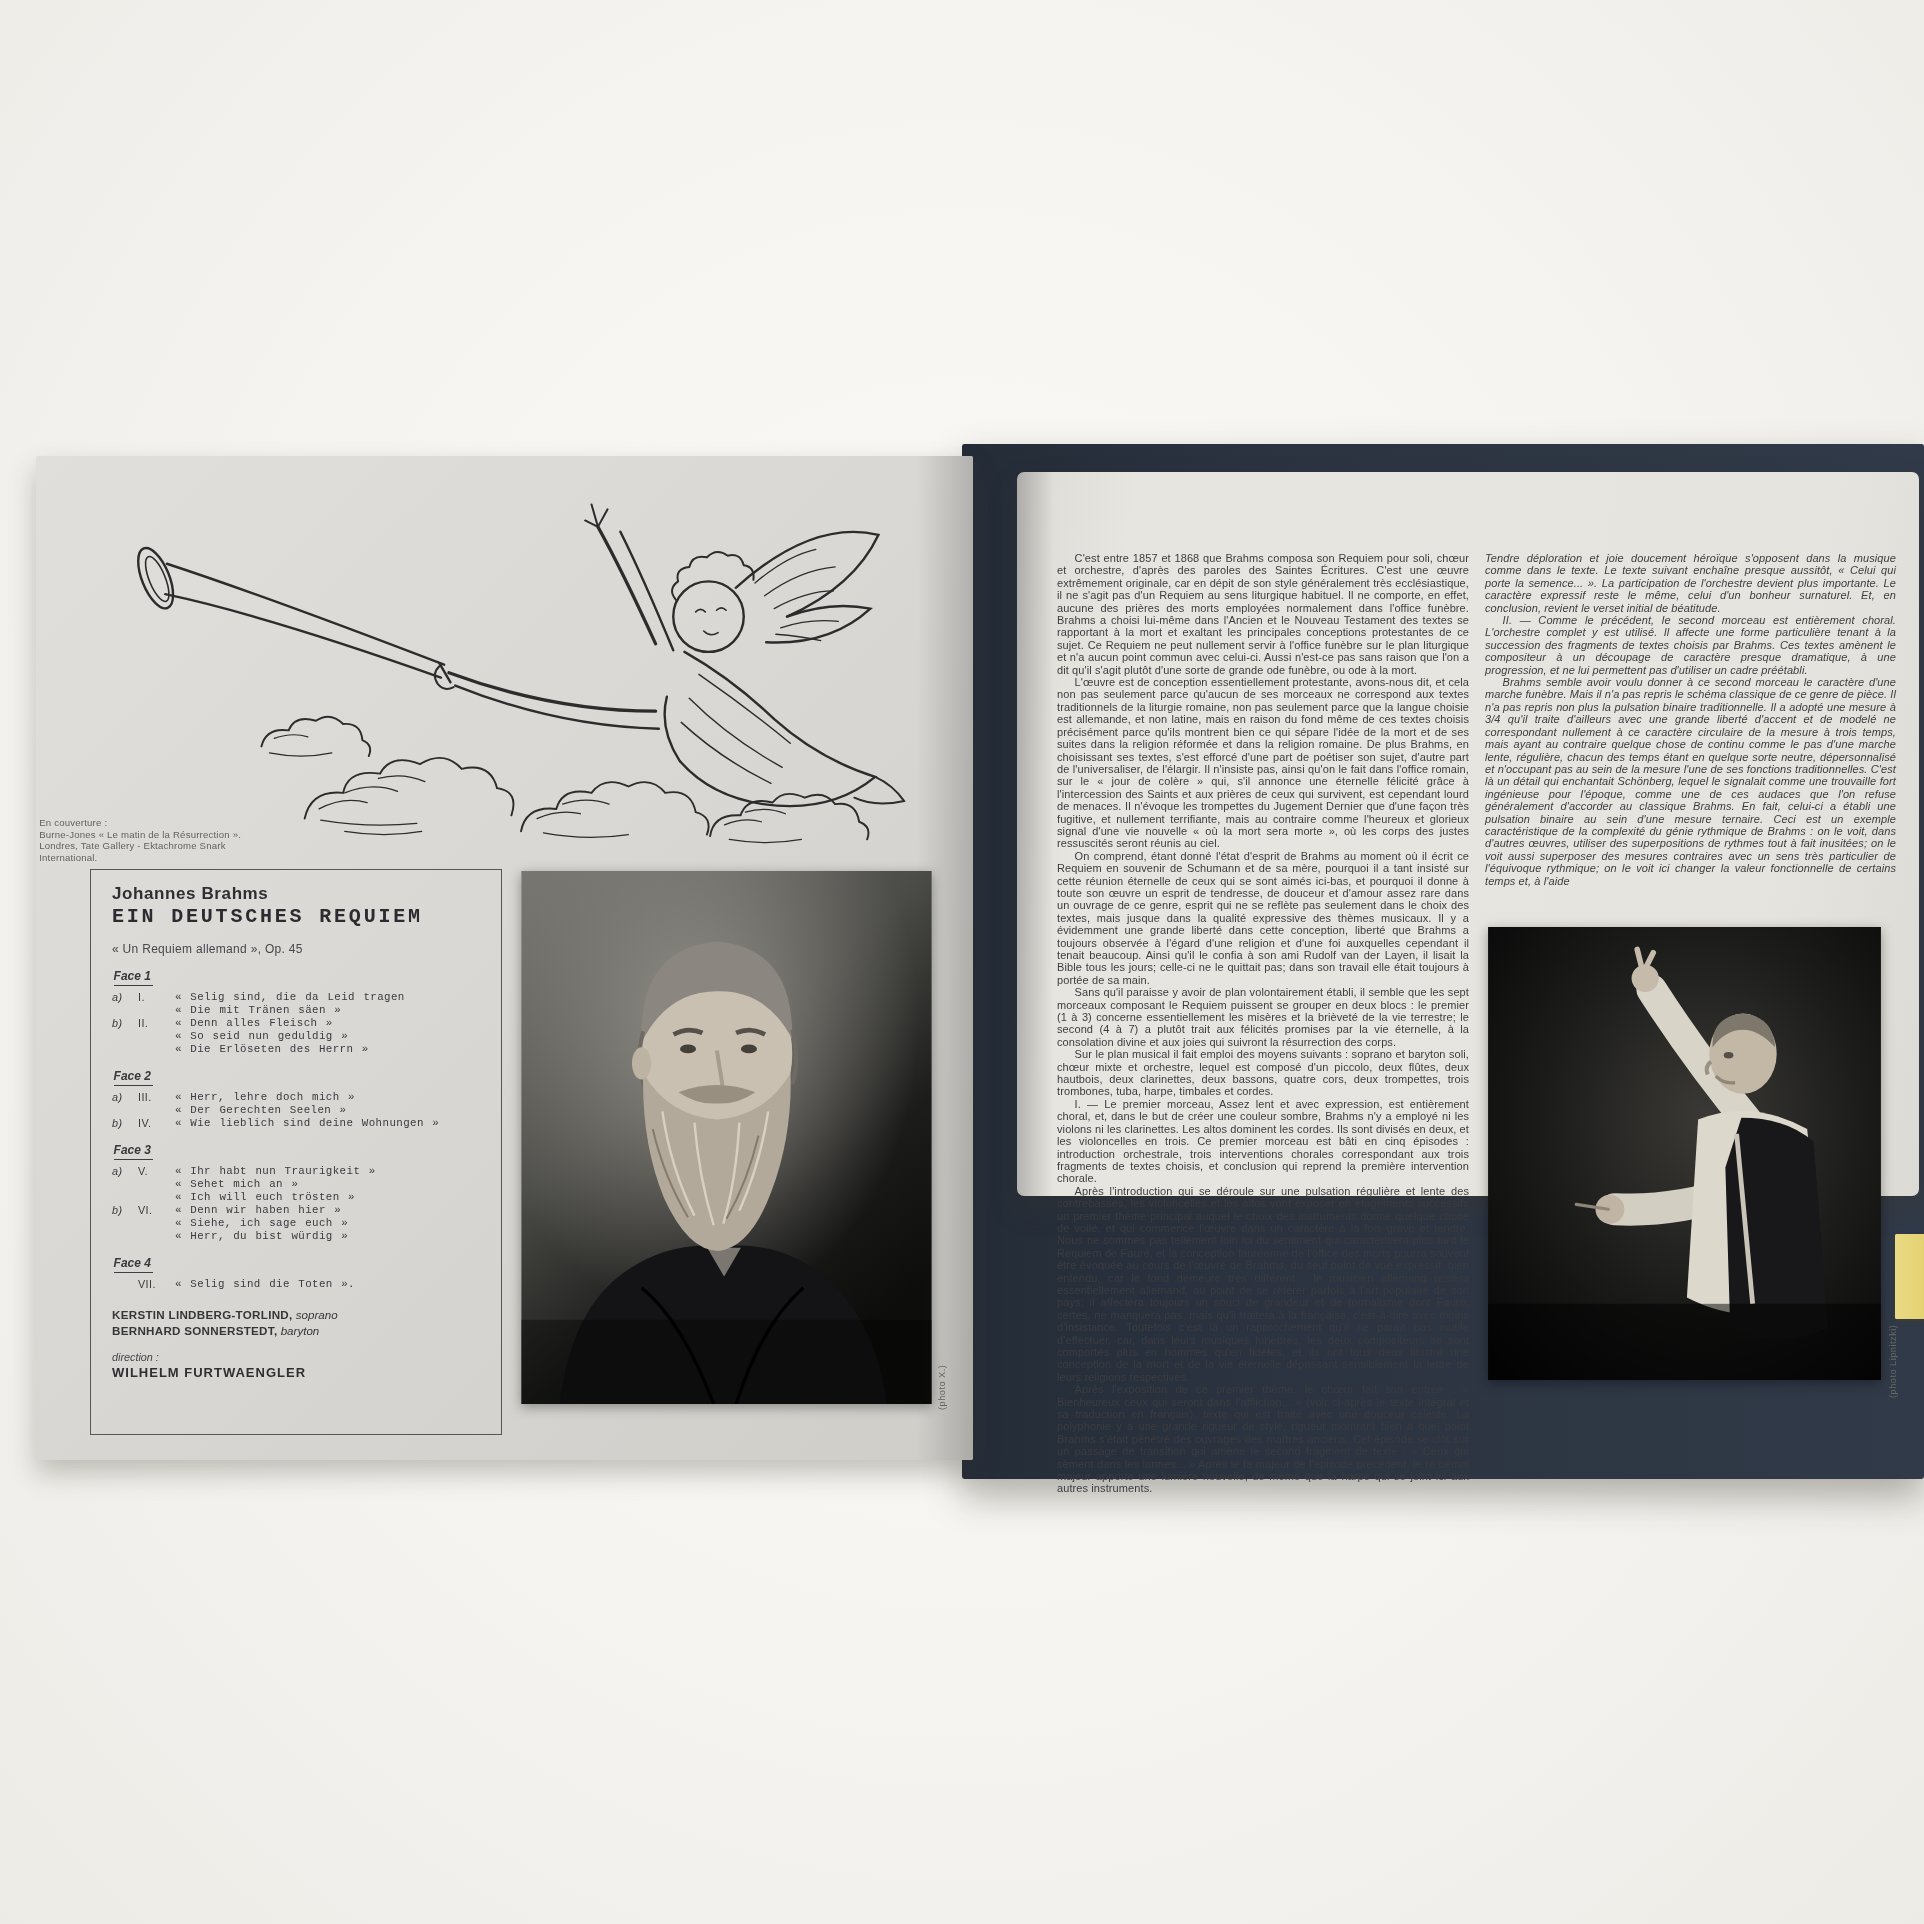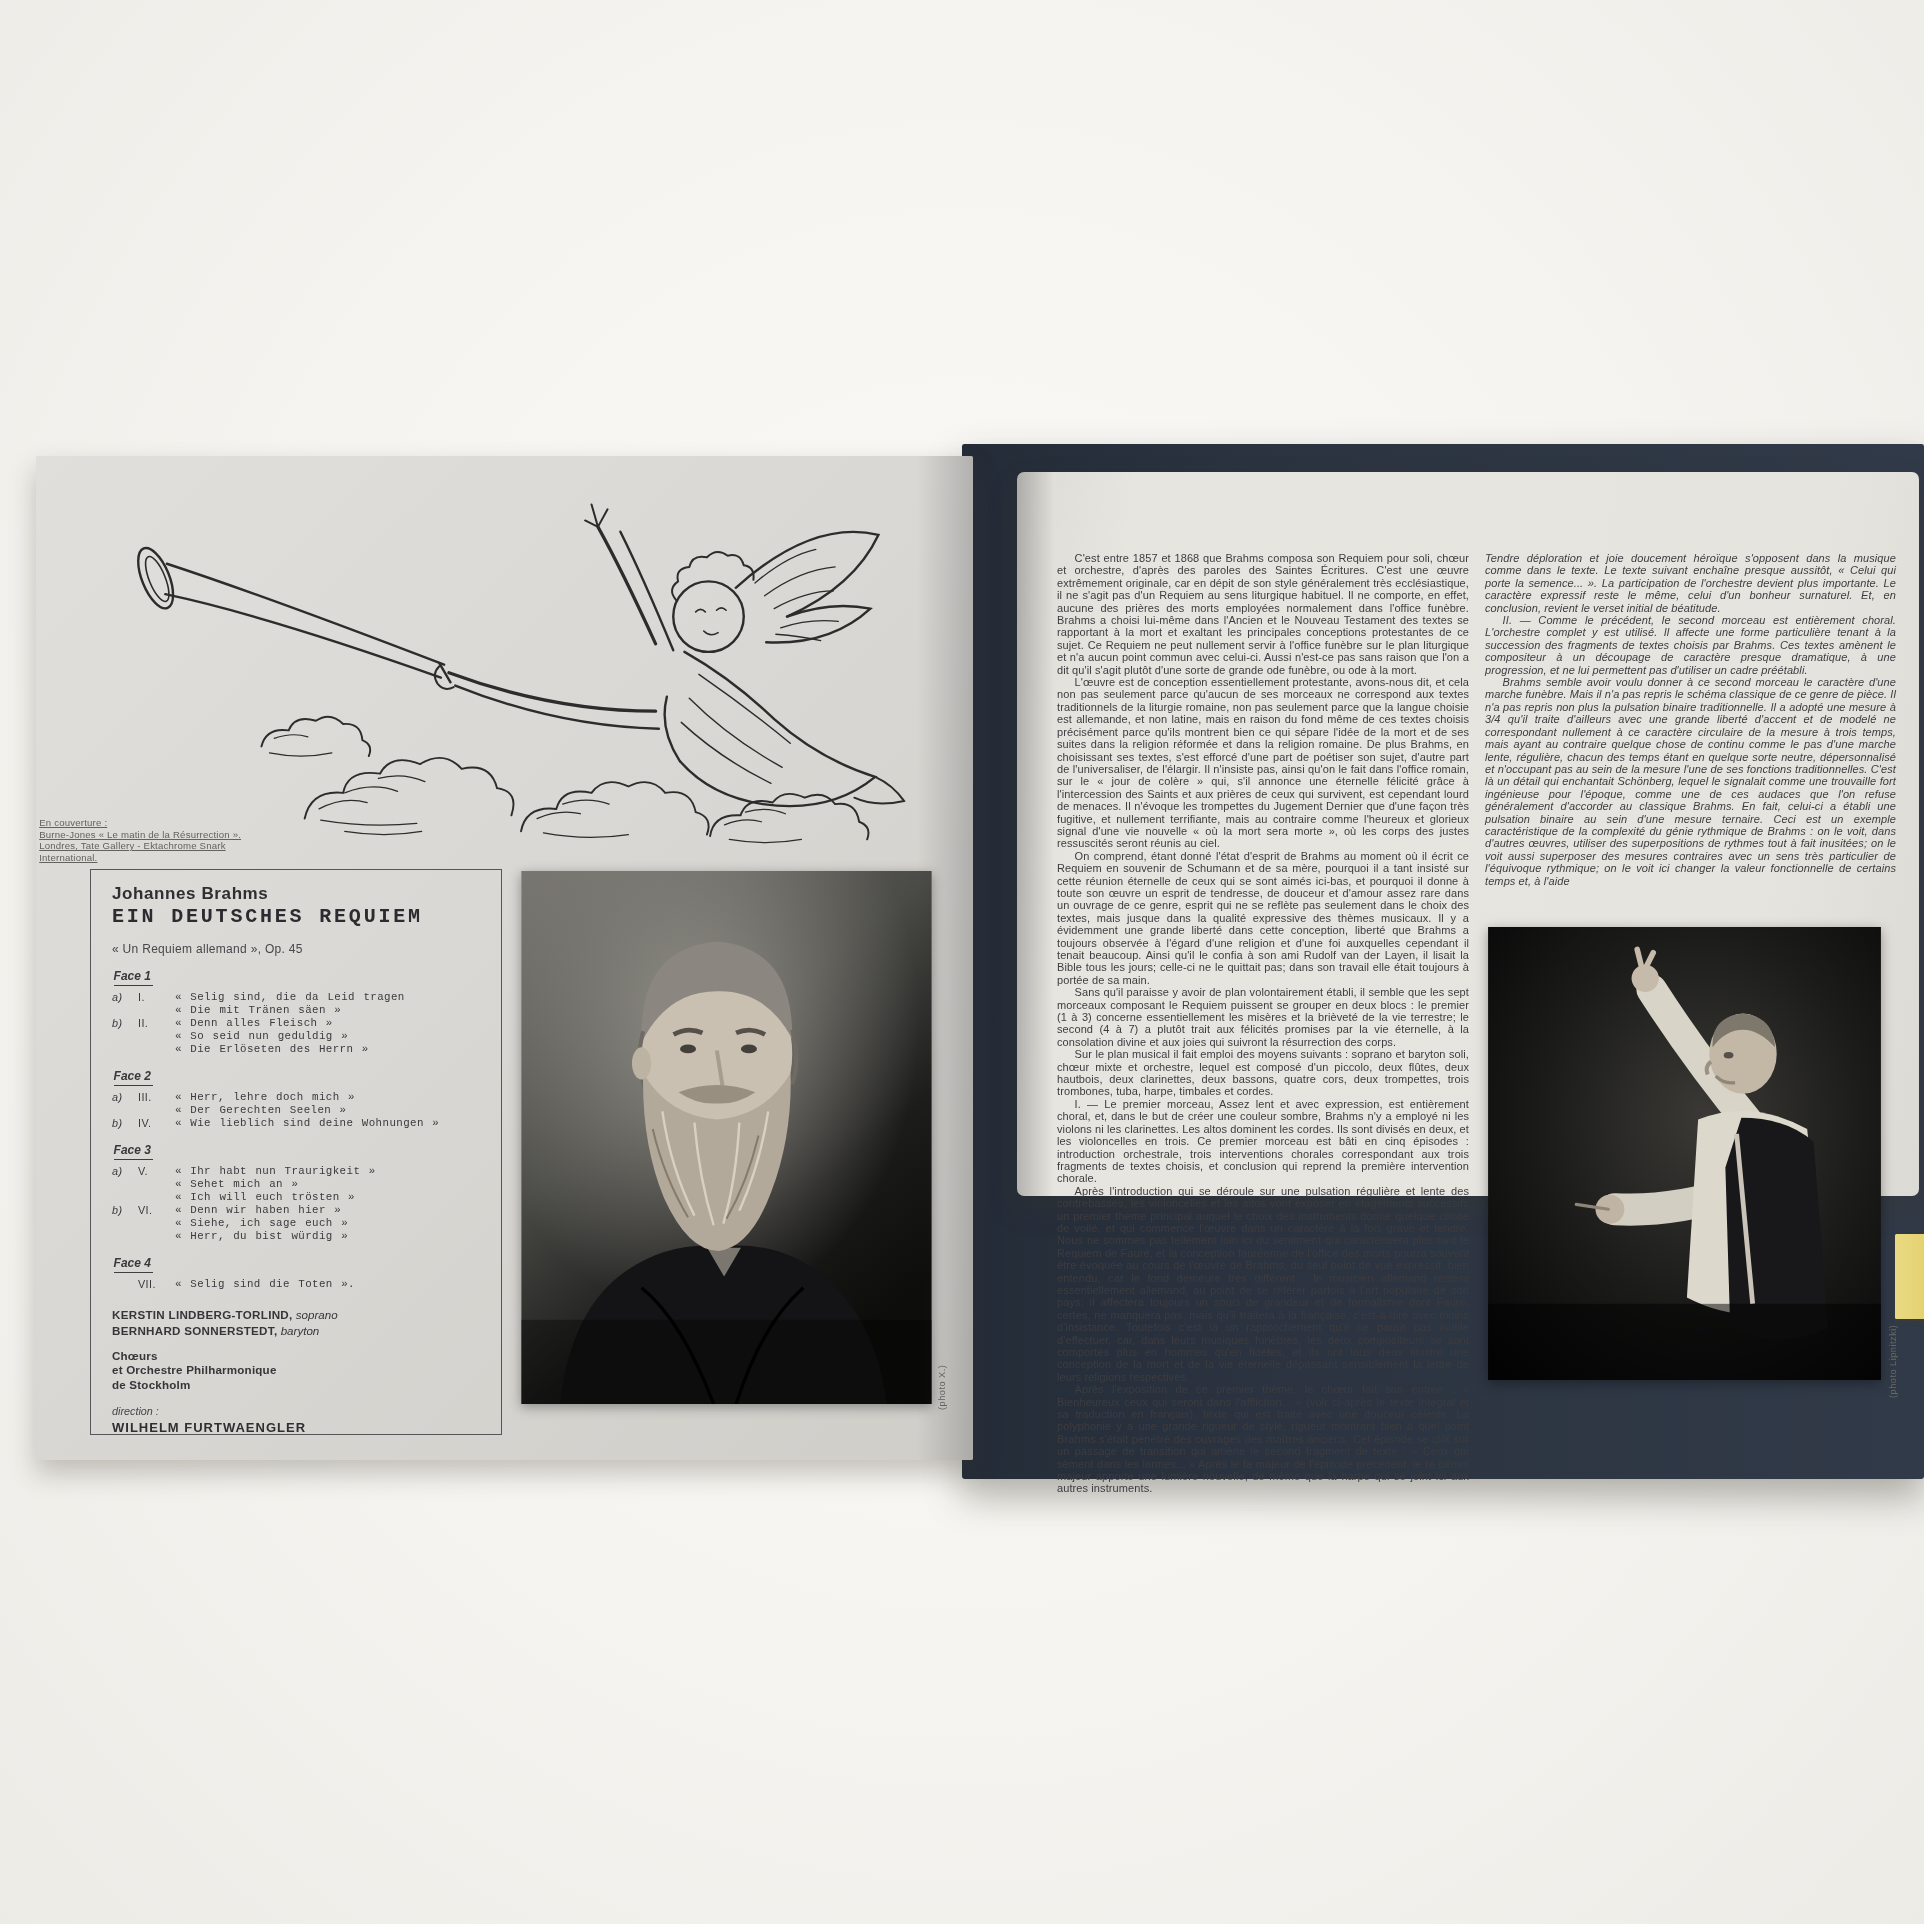--- a/index.html
+++ b/index.html
@@ -22,21 +22,21 @@
     background:linear-gradient(90deg,rgba(0,0,0,0) 0%,rgba(40,40,45,.22) 100%);}
   .page-right{left:1017px;top:472px;width:902px;height:724px;
     background:linear-gradient(100deg,#dddbd5 0%,#e7e5df 12%,#e6e4de 80%,#dcdad4 100%);
     border-radius:7px;}
   .page-right::before{content:"";position:absolute;left:0;top:0;bottom:0;width:37px;
     background:linear-gradient(90deg,rgba(30,30,35,.25) 0%,rgba(0,0,0,0) 100%);}
 
   
   .engraving{position:absolute;left:68px;top:17.6px;width:810px;height:383px;}
   .cover-credit{position:absolute;left:3.2px;top:361px;width:241px;
-    font-size:9.6px;line-height:11.6px;color:#63625d;letter-spacing:0.2px;text-decoration:underline;}
+    font-size:9.6px;line-height:11.6px;color:#63625d;letter-spacing:0.2px;}
   .track-box{position:absolute;left:54px;top:413px;width:412px;height:566px;
     border:1.2px solid #55555a;box-sizing:border-box;padding:14.4px 21px;overflow:hidden;
     color:#35353a;}
   .composer{font-size:17px;font-weight:700;letter-spacing:0.6px;color:#2e2e33;}
   .work-title{font-size:20px;font-weight:700;letter-spacing:2.8px;margin-top:1px;color:#2b2b30;font-family:Liberation Mono, monospace;}
   .work-subtitle{font-size:12px;margin-top:14px;color:#47474c;letter-spacing:0.3px;}
   .face{margin-top:8px;}
   .face-label{display:inline-block;font-style:italic;font-weight:700;font-size:12px;
     border-bottom:1.2px solid #3d3d42;padding:0 1.6px 1.6px 0;margin:4.8px 0 5.6px 1.6px;color:#38383d;}
   .t-row{display:flex;font-size:10.8px;line-height:13px;letter-spacing:0.4px;word-spacing:1.6px;color:#3a3a3f;}
@@ -193,25 +193,20 @@
         <div class="face"><div class="face-label">Face 4</div><div class="t-row">
             <span class="t-side"></span>
             <span class="t-num">VII.</span>
             <span class="t-txt">« Selig sind die Toten ».</span>
           </div></div>
       </div>
     <div class="performers" id="performers-host">
         <div class="perf-line"><span class="p-name">KERSTIN LINDBERG-TORLIND,</span><span class="p-role"> soprano</span></div>
         <div class="perf-line"><span class="p-name">BERNHARD SONNERSTEDT,</span><span class="p-role"> baryton</span></div>
       </div>
-    <div class="ensemble">
-        <div>Chœurs</div>
-        <div>et Orchestre Philharmonique</div>
-        <div>de Stockholm</div>
-      </div>
     <div class="direction">
       <div class="direction-label">direction :</div>
       <div class="conductor">WILHELM FURTWAENGLER</div>
     </div>
   </div>
 
   <svg class="photo photo-brahms" viewBox="0 0 512 665">
     <defs>
       <linearGradient id="bgB" x1="0" y1="0" x2="0.6" y2="1">
         <stop offset="0" stop-color="#76746e"></stop>

